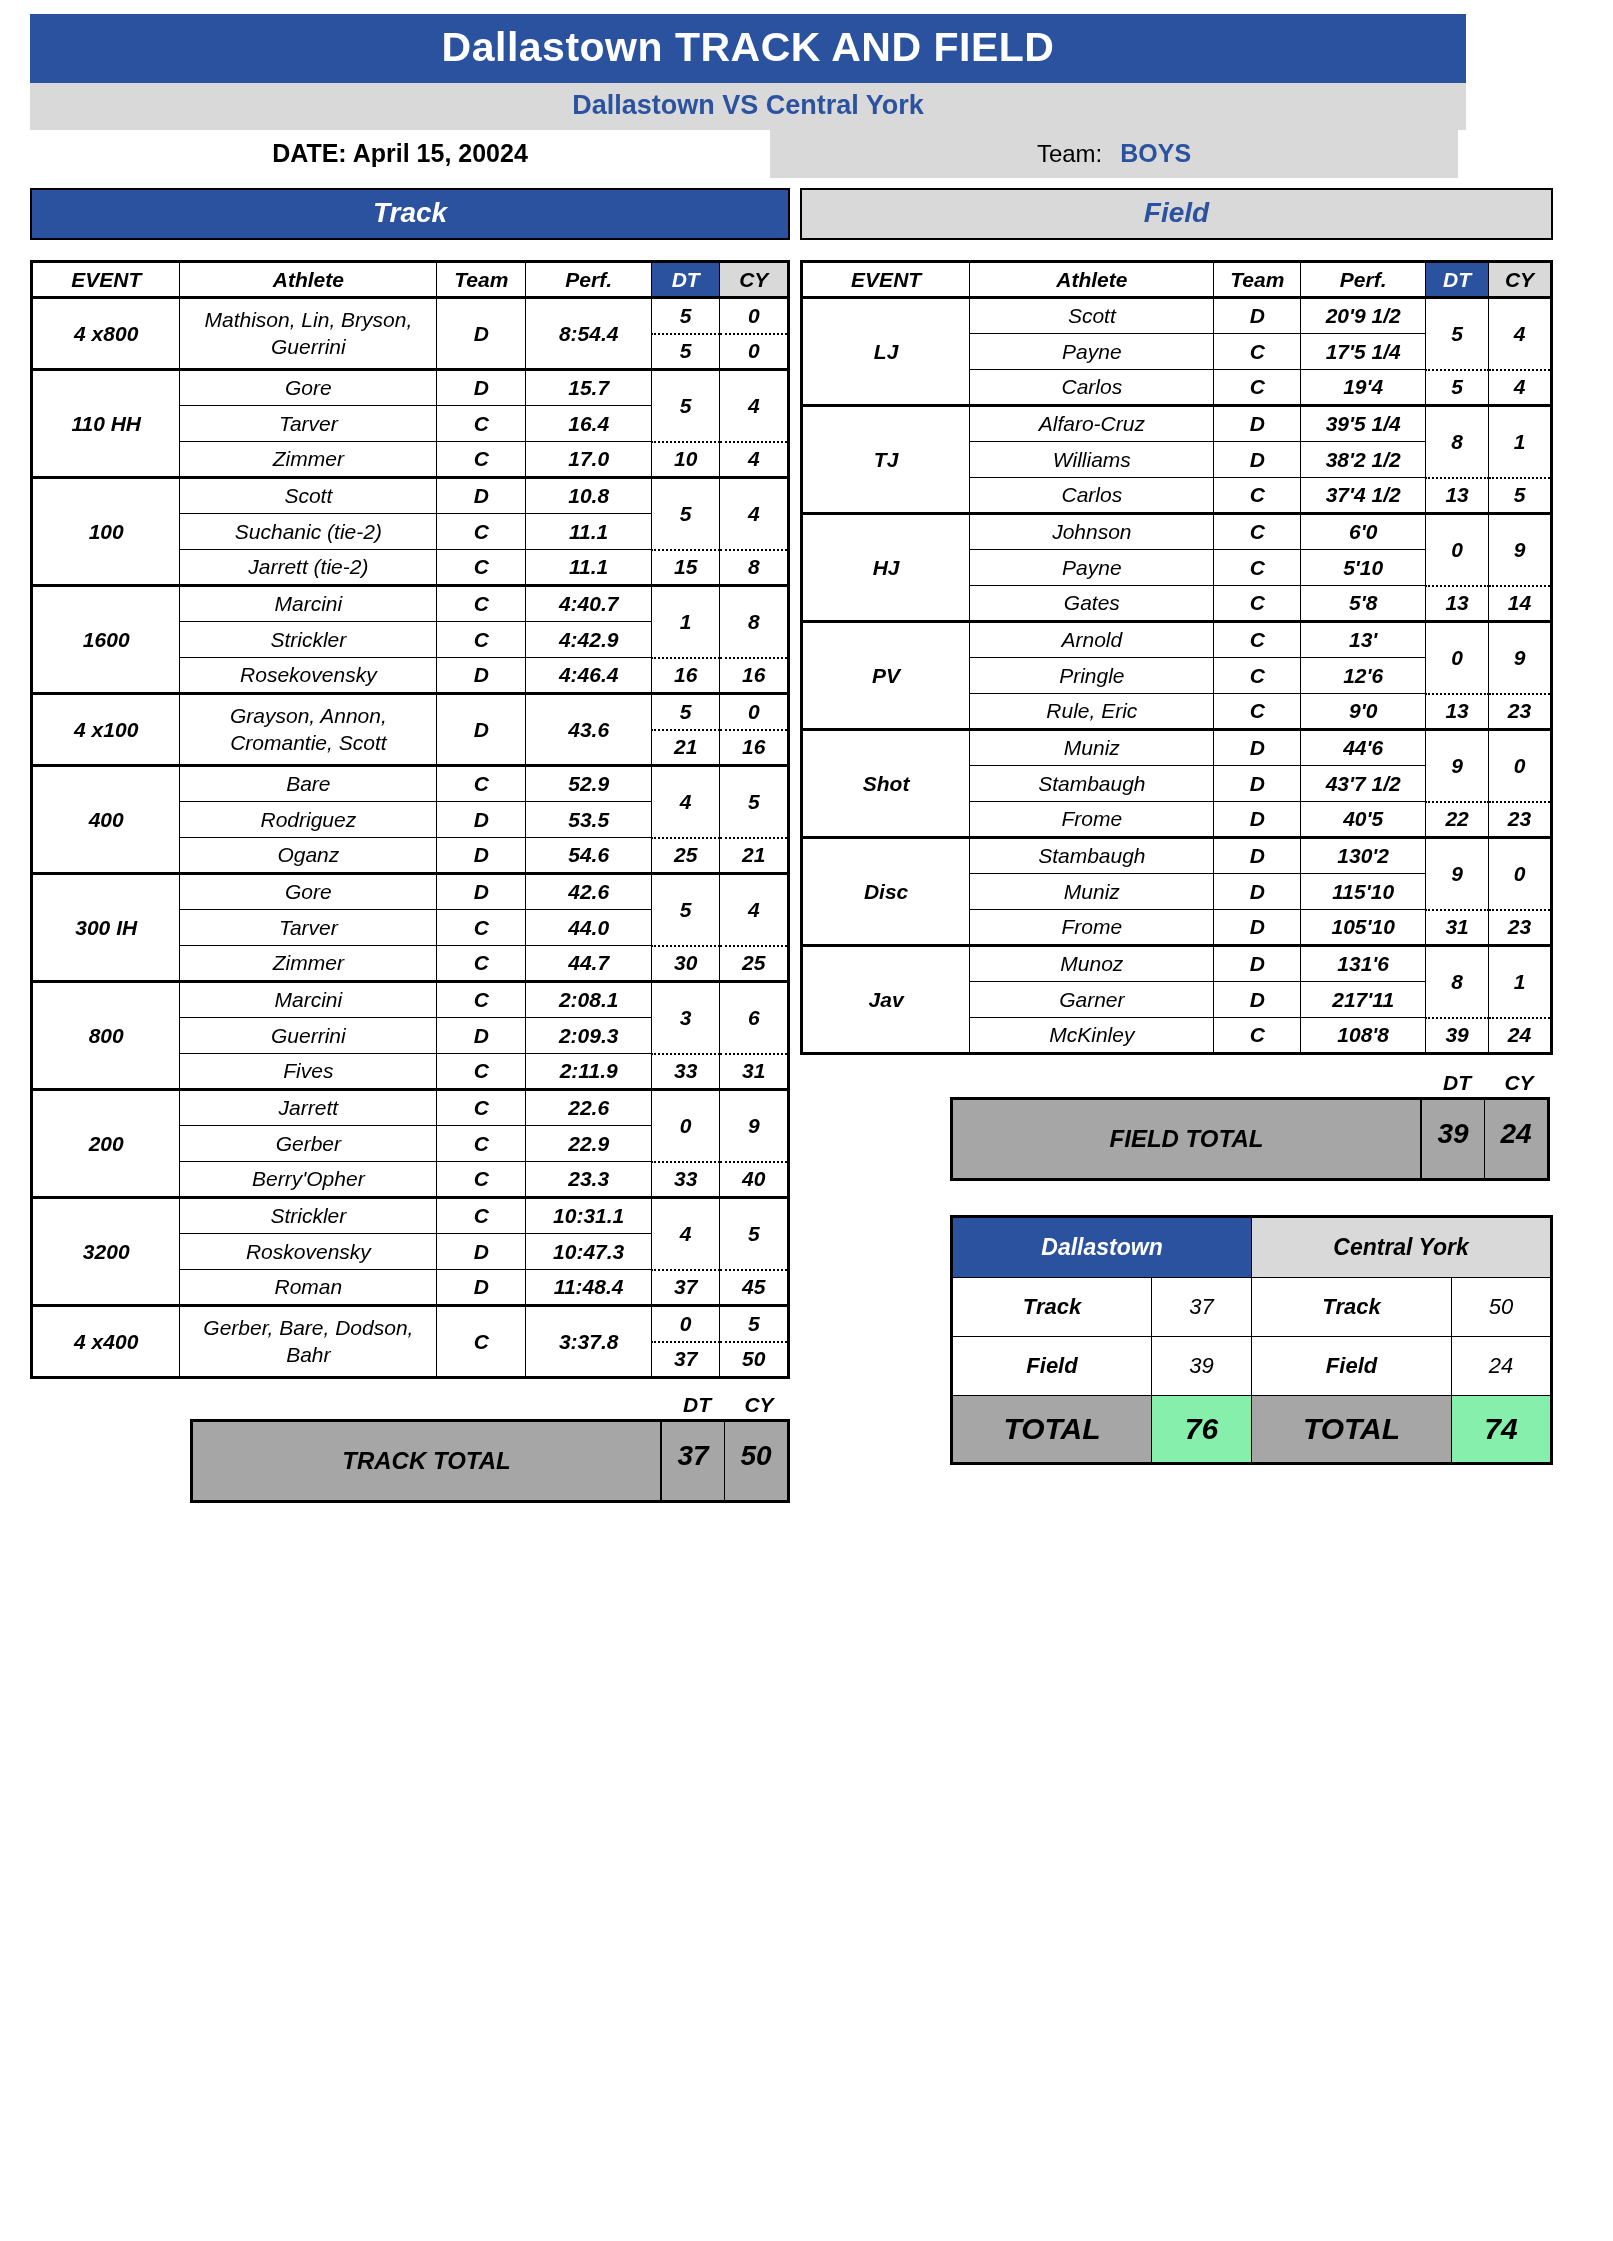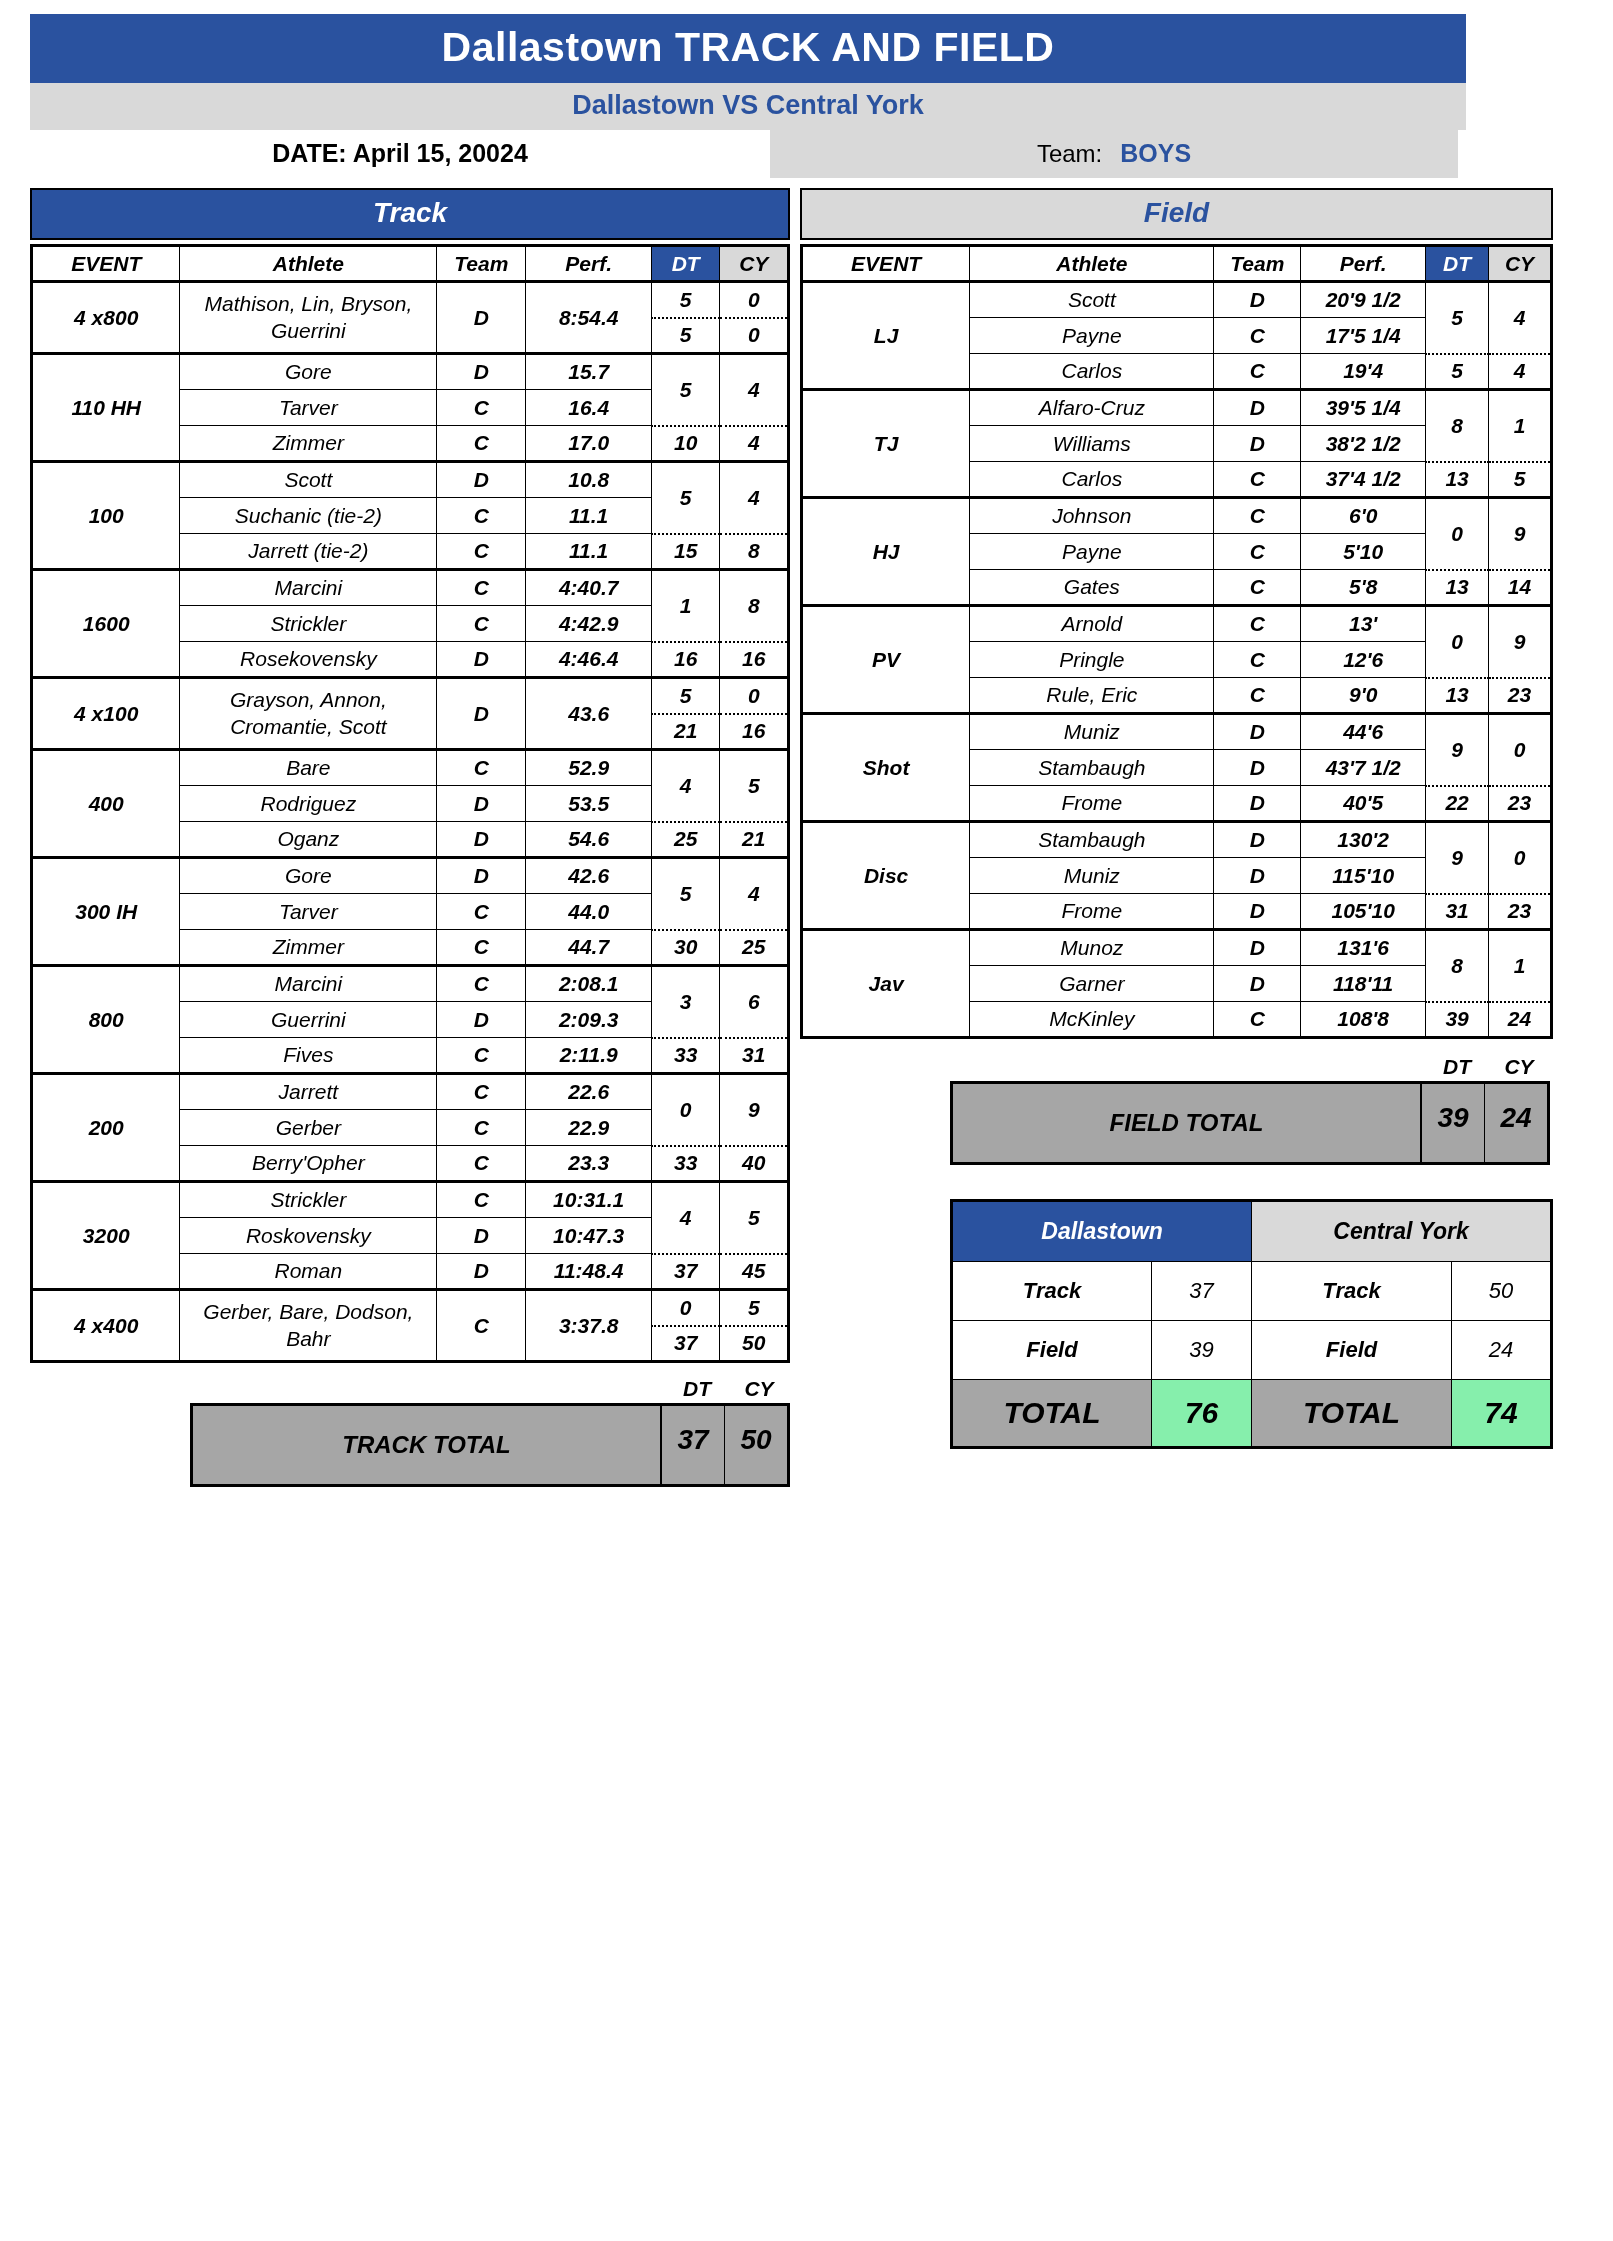--- a/index.html
+++ b/index.html
@@ -83,21 +83,21 @@
     border: 2px solid #000;
     box-sizing: border-box;
   }
   .sect-head.track { background: #2a529f; color: #fff; }
   .sect-head.field { background: #d9d9d9; color: #2a529f; }
 
   table.grid {
     border-collapse: collapse;
     table-layout: fixed;
     width: 100%;
-    margin-top: 4px;
+    margin-top: 20px;
     padding-left: 20px;
   }
   table.grid td, table.grid th {
     border: 1px solid #000;
     font-size: 21px;
     padding: 4px 5px;
     box-sizing: border-box;
     text-align: center;
     vertical-align: middle;
     height: 36px;
@@ -656,21 +656,21 @@
             <td class="ev" rowspan="3">Jav</td>
             <td class="ath">Munoz</td>
             <td class="team">D</td>
             <td class="perf">131'6</td>
             <td class="score" rowspan="2">8</td>
             <td class="score" rowspan="2">1</td>
           </tr>
           <tr>
             <td class="ath">Garner</td>
             <td class="team">D</td>
-            <td class="perf">118'11</td>
+            <td class="perf">217'11</td>
           </tr>
           <tr>
             <td class="ath">McKinley</td>
             <td class="team">C</td>
             <td class="perf">108'8</td>
             <td class="cum">39</td>
             <td class="cum">24</td>
           </tr>
         </tbody>
       </table>

